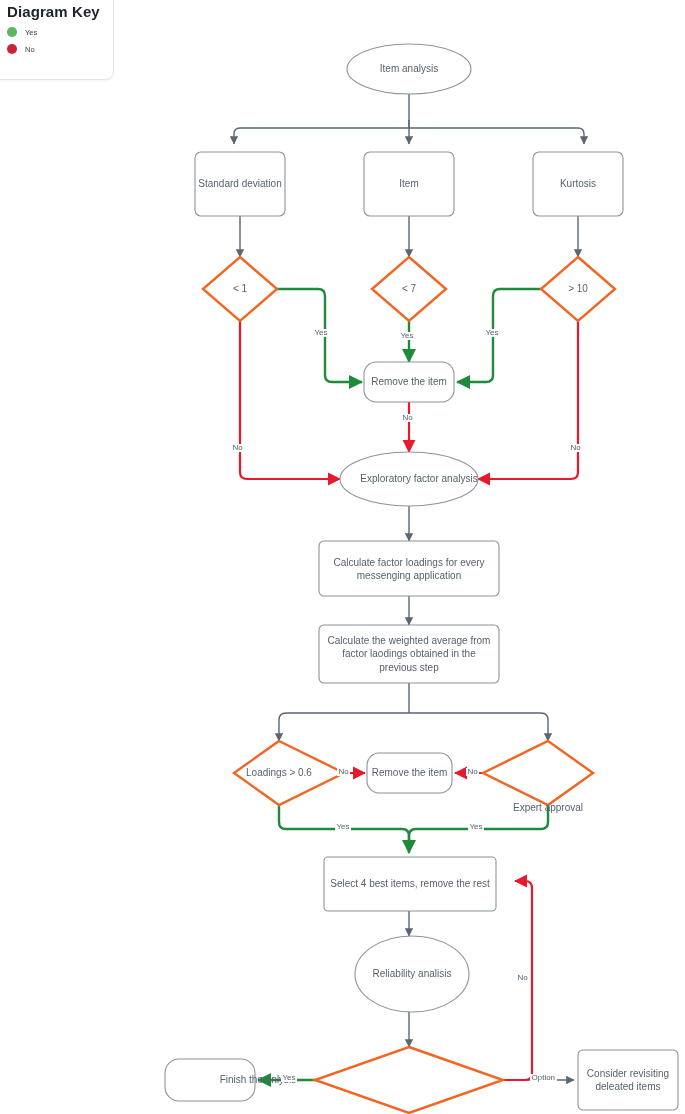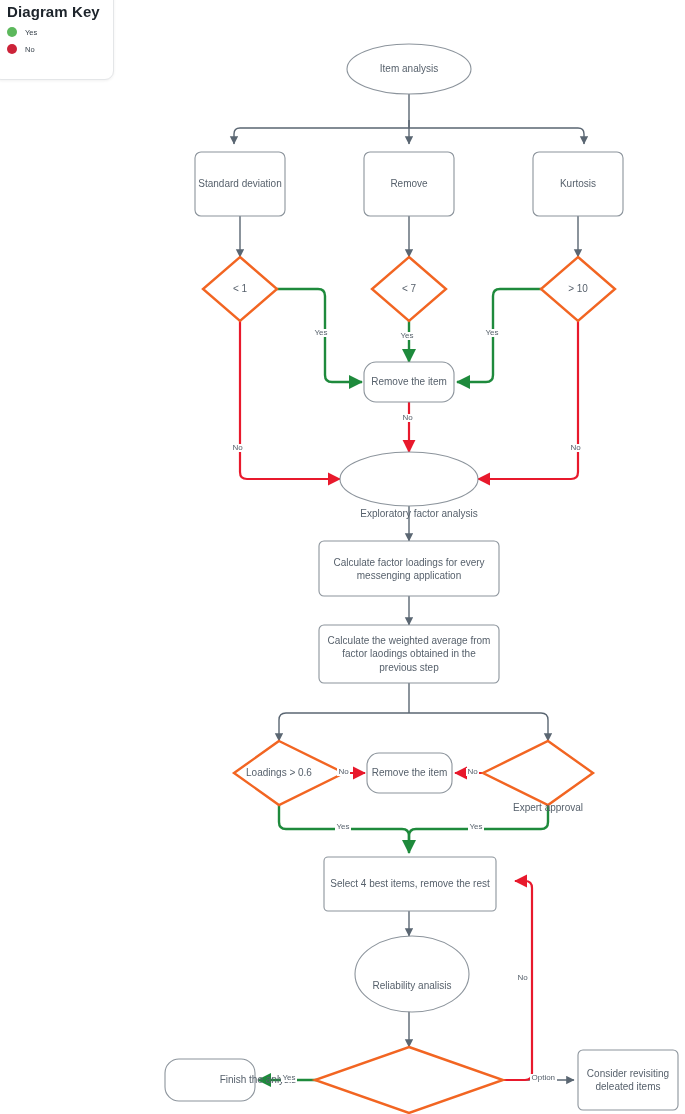--- a/index.html
+++ b/index.html
@@ -139,41 +139,41 @@
 
       <rect x="165" y="1059" width="90" height="42" rx="14" fill="#ffffff" stroke="#8c949c" stroke-width="1.1"></rect>
 
       <rect x="578" y="1050" width="100" height="60" rx="5" fill="#ffffff" stroke="#8c949c" stroke-width="1.1"></rect>
     </g>
   </svg>
 
   <div class="nodetext" style="left:347px;top:54px;width:124px;height:30px;">Item analysis</div>
 
   <div class="nodetext" style="left:195px;top:166px;width:90px;height:36px;">Standard deviation</div>
-  <div class="nodetext" style="left:364px;top:168px;width:90px;height:32px;">Remove</div>
+  <div class="nodetext" style="left:364px;top:168px;width:90px;height:32px;">Item</div>
   <div class="nodetext" style="left:533px;top:168px;width:90px;height:32px;">Kurtosis</div>
 
   <div class="nodetext" style="left:213px;top:278px;width:54px;height:22px;">&lt; 1</div>
   <div class="nodetext" style="left:382px;top:278px;width:54px;height:22px;">&lt; 7</div>
   <div class="nodetext" style="left:551px;top:278px;width:54px;height:22px;">&gt; 10</div>
 
   <div class="nodetext" style="left:364px;top:372px;width:90px;height:20px;">Remove the item</div>
 
-  <div class="nodetext" style="left:340px;top:469px;width:158px;height:20px;margin-top:35px;">Exploratory factor analysis</div>
+  <div class="nodetext" style="left:340px;top:469px;width:158px;height:20px;">Exploratory factor analysis</div>
 
   <div class="nodetext" style="left:324px;top:552px;width:170px;height:34px;">Calculate factor loadings for every messenging application</div>
   <div class="nodetext" style="left:324px;top:632px;width:170px;height:44px;">Calculate the weighted average from factor laodings obtained in the previous step</div>
 
   <div class="nodetext" style="left:236px;top:763px;width:86px;height:20px;">Loadings &gt; 0.6</div>
   <div class="nodetext" style="left:367px;top:763px;width:85px;height:20px;">Remove the item</div>
   <div class="nodetext" style="left:503px;top:786px;width:90px;height:20px;margin-top:12px;">Expert approval</div>
 
   <div class="nodetext" style="left:330px;top:874px;width:160px;height:20px;">Select 4 best items, remove the rest</div>
 
-  <div class="nodetext" style="left:355px;top:964px;width:114px;height:20px;margin-top:12px;">Reliability analisis</div>
+  <div class="nodetext" style="left:355px;top:964px;width:114px;height:20px;">Reliability analisis</div>
 
 
   <div class="nodetext" style="left:165px;top:1070px;width:102px;height:20px;padding-left:42px;">Finish the anlysis</div>
 
   <div class="nodetext" style="left:583px;top:1063px;width:90px;height:34px;">Consider revisiting deleated items</div>
 
   <div class="edgelabel" style="left:313px;top:329px;">Yes</div>
   <div class="edgelabel" style="left:399px;top:332px;">Yes</div>
   <div class="edgelabel" style="left:484px;top:329px;">Yes</div>
 

